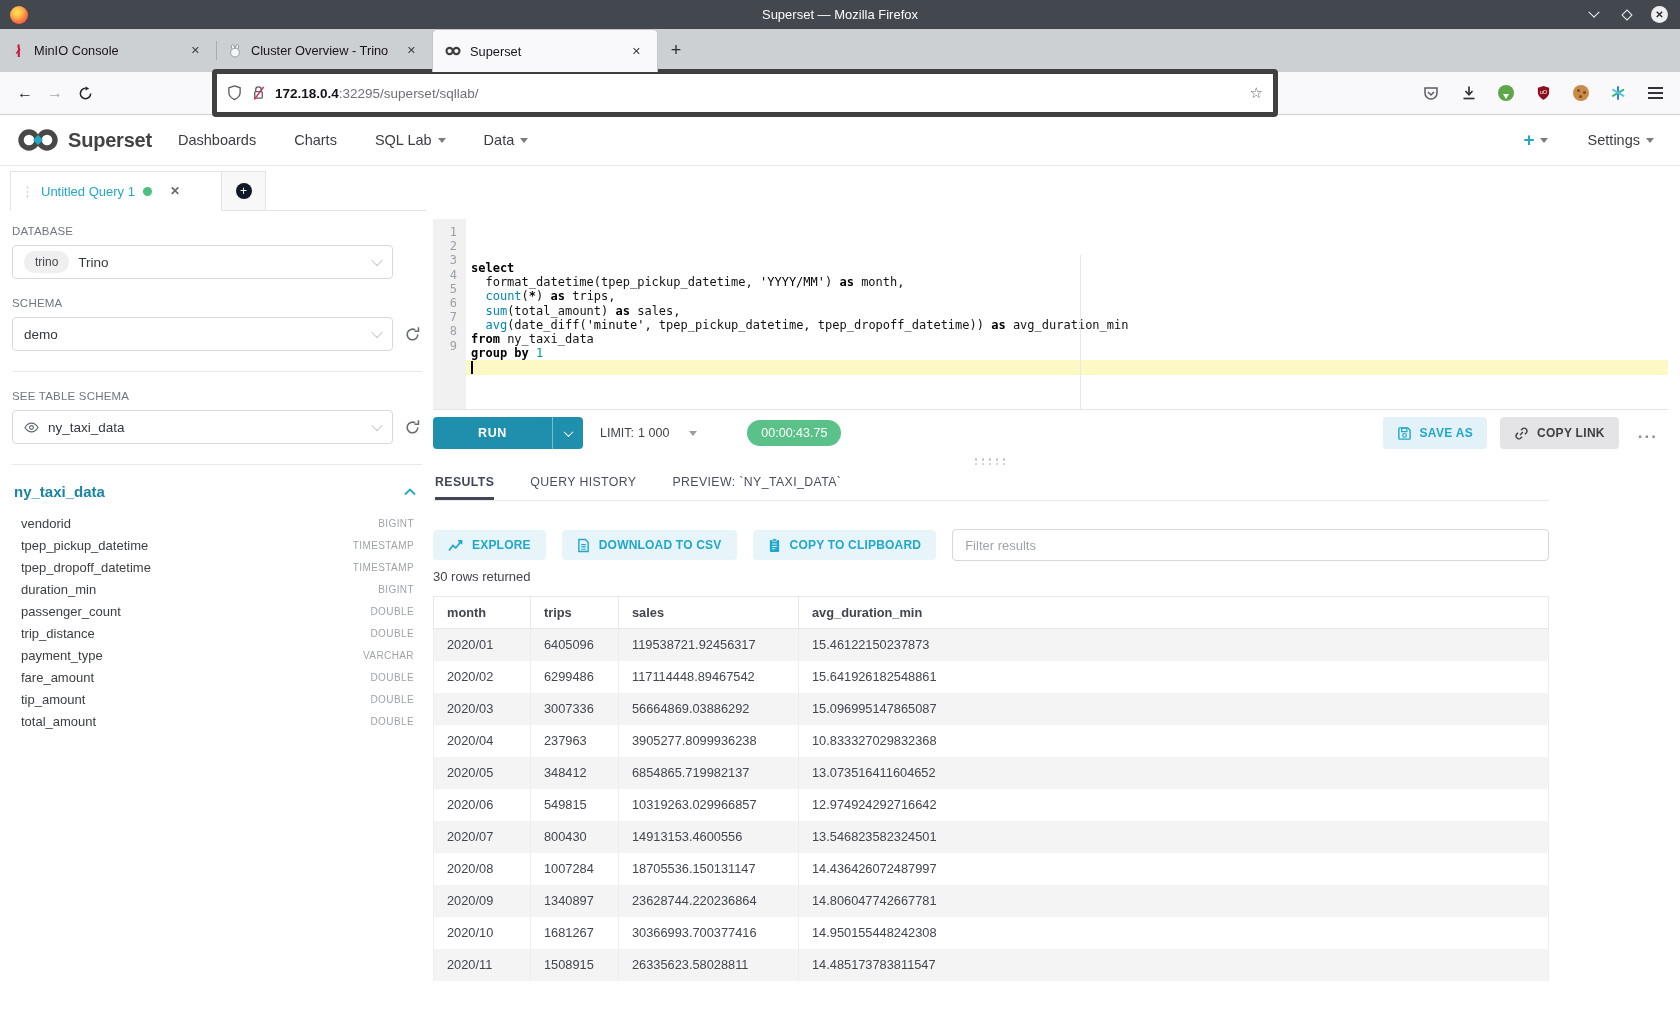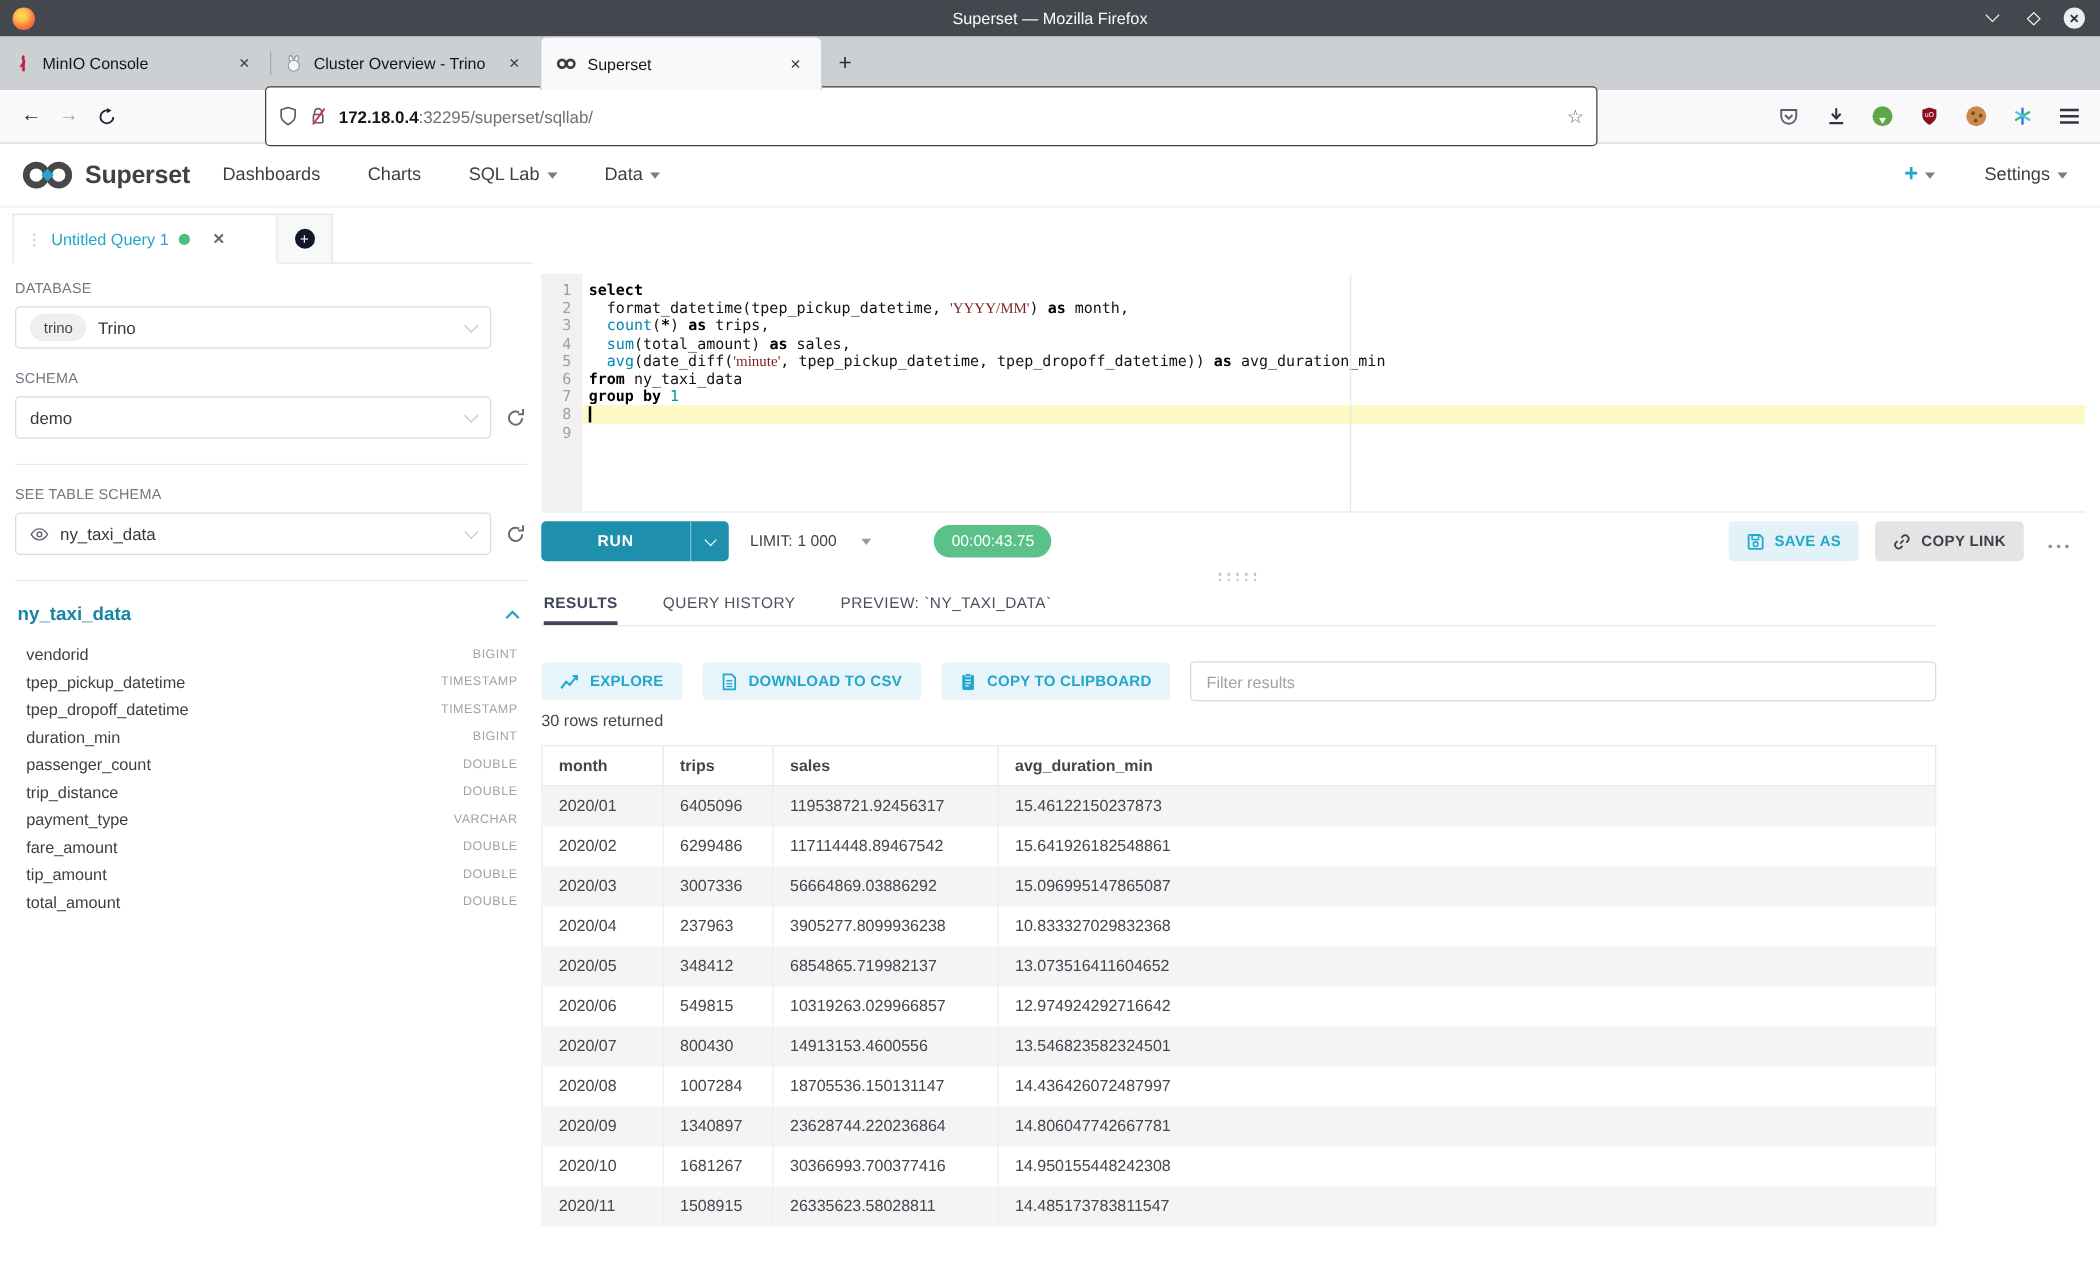--- a/index.html
+++ b/index.html
@@ -24,21 +24,21 @@
   .fftab .ftlabel { flex:1; white-space:nowrap; overflow:hidden; }
   .fftab-close { color:#3e3e44; font-size:11px; padding:2px 4px; }
   .fftab.inactive { width:216px;justify-content:flex-end; }
   .fftab.inactive + .fftab.inactive::before { content:""; position:absolute; left:0; top:12px; bottom:12px; width:1px; background:#a9abae; }
   .fftab.active { width:226px; background:#f9f9fb; border-radius:5px 5px 0 0; border:1px solid #c3c5c8; border-bottom:none; }
   .newtab-btn { width:36px; display:flex; align-items:center; justify-content:center; font-size:18px; color:#2b2b33; }
 
   .ffnav { height:43px; background:#f9f9fb; border-bottom:1px solid #d0d0d5; display:flex; align-items:center; padding:0 10px; }
   .navbtn { width:30px; height:30px; display:flex; align-items:center; justify-content:center; font-size:16px; color:#23222a; }
   .navbtn.disabled { color:#a9a9b1; }
-  .urlbar { width:1066px; height:48px; margin-left:112px; background:#fff; border:1px solid #404040; border-radius:4px;
+  .urlbar { width:1066px; height:48px; margin-left:112px; background:#fff; border:5px solid #404040; border-radius:4px;
             display:flex; align-items:center; padding:0 10px; gap:9px; }
   .url-text { font-size:13.5px; color:#15141a; }
   .url-text .url-dim { color:#6f6f78; }
   .url-star { margin-left:auto; color:#5b5b66; font-size:15px; }
   .ff-icons { margin-left:auto; display:flex; align-items:center; gap:21px; padding-right:6px; }
   .ffi { width:17px; height:17px; display:flex; align-items:center; justify-content:center; }
   .hamburger { display:flex; flex-direction:column; gap:3px; }
   .hamburger i { display:block; width:15px; height:1.8px; background:#33323a; }
   .ext-badger { width:16px; height:16px; border-radius:50%; background:#5da649; position:relative; }
   .ext-badger::after { content:""; position:absolute; left:5px; top:9px; width:6px; height:5px;
@@ -96,25 +96,25 @@
   .tbl-collapse { margin-left:auto; margin-right:6px; }
   .collist { margin-top:12px; }
   .col-row { display:flex; align-items:center; height:22px; padding:0 8px 0 9px; }
   .col-name { font-size:13px; color:#3c4046; }
   .col-type { margin-left:auto; font-size:10px; color:#9ea3a9; letter-spacing:.4px; }
 
   
   .editor { margin-top:48px; height:190px; display:flex; position:relative; background:#fff;
             font-family:"DejaVu Sans Mono", monospace; font-size:12px; line-height:14.2px; }
   .gutter { width:33px; background:#f1f1f1; color:#9aa0a6; text-align:right; padding:6px 9px 0 0; flex:0 0 33px; }
-  .codearea { flex:1; padding-top:6px; position:relative; }
+  .codearea { flex:1; padding-top:6px; position:relative;margin-top:36px; }
   .code-line { padding-left:5px; white-space:pre; color:#121212; height:14.2px; }
   .code-line.active-line { background:#fdf9c4; }
   .tok-kw { font-weight:bold; color:#000; }
-  .tok-str { color:#7f1d1d;font-family:Liberation Serif, serif; }
+  .tok-str { color:#000000; }
   .tok-fn { color:#0086b3; }
   .tok-num { color:#099; }
   .cursor { display:inline-block; width:2px; height:13px; background:#000; vertical-align:text-bottom; }
   .print-margin { position:absolute; top:0; bottom:0; left:614px; width:1px; background:#e8e8e8; }
 
   
   .run-row { height:47px; border-top:1px solid #e3e5e7; display:flex; align-items:center; padding-right:4px; }
   .run-btn { display:flex; height:32px; border-radius:4px; overflow:hidden; background:#1f8fae; color:#fff; }
   .run-main { width:120px; display:flex; align-items:center; justify-content:center; font-size:12.5px;
               font-weight:bold; letter-spacing:.6px; border-right:1px solid rgba(255,255,255,.4); }

